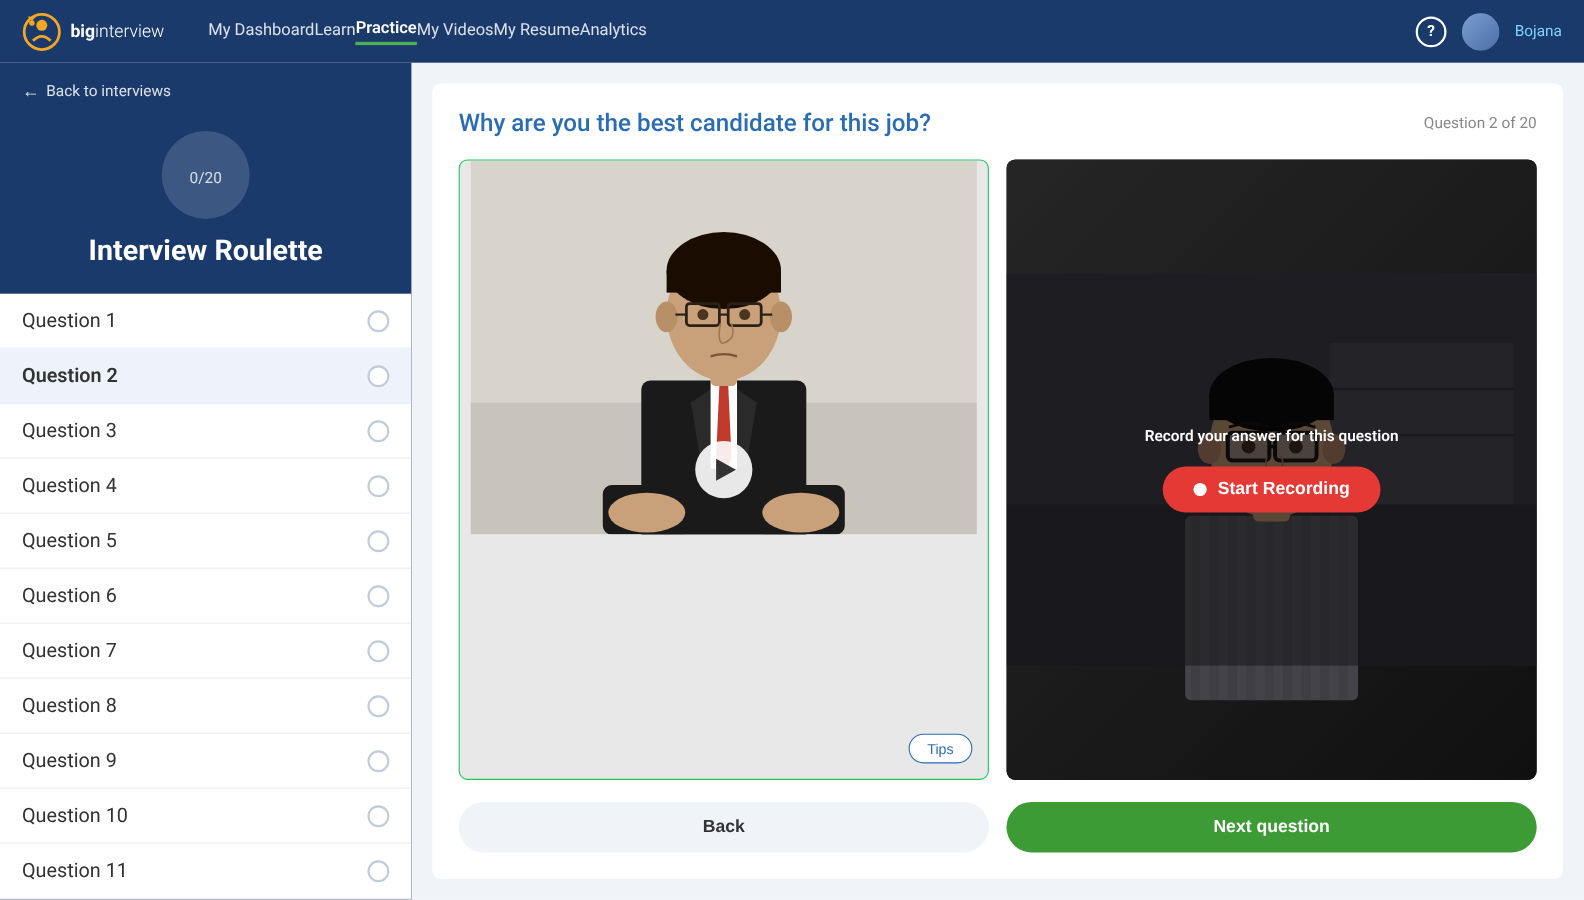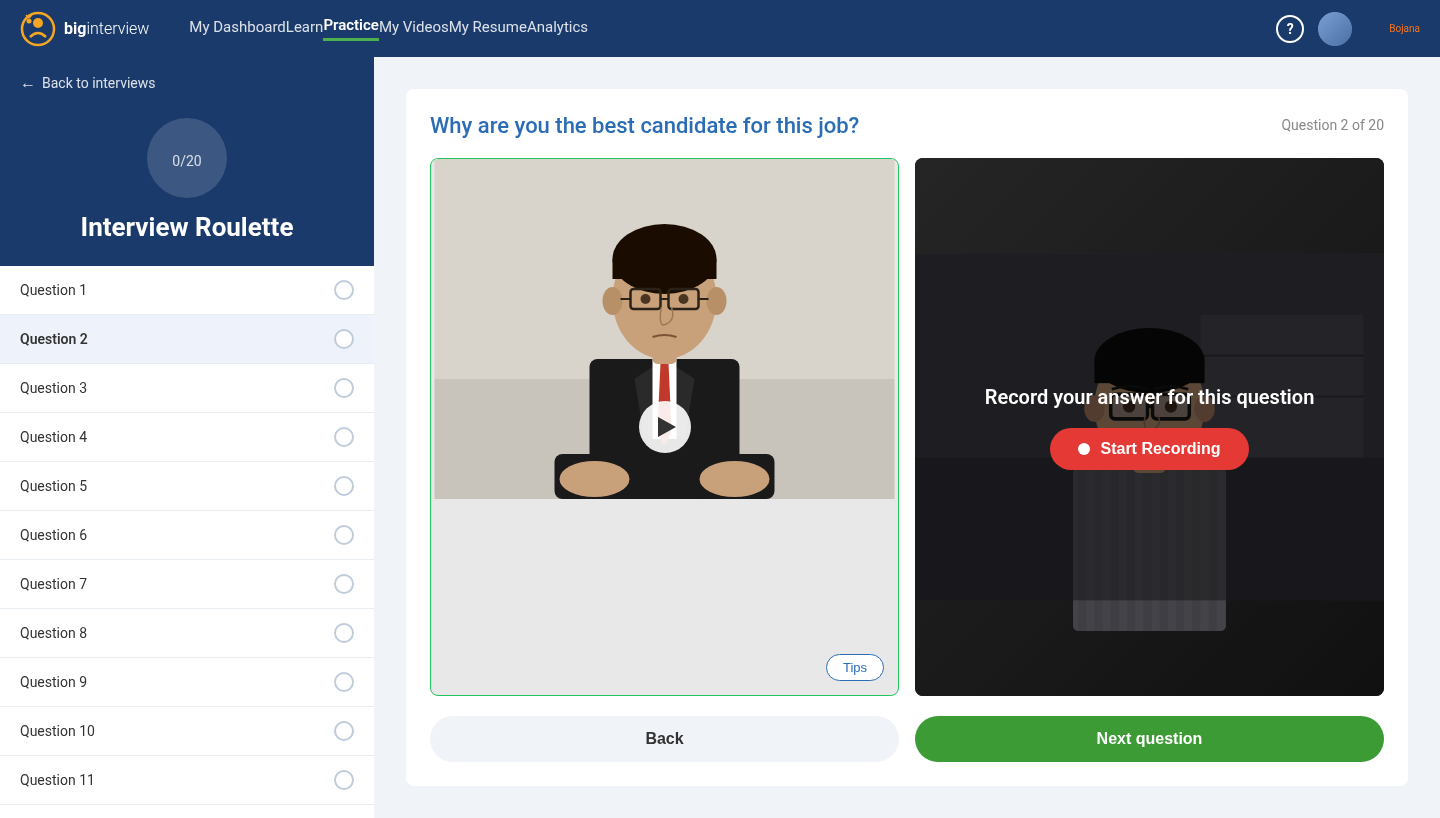--- a/index.html
+++ b/index.html
@@ -78,23 +78,22 @@
       justify-content: center;
       overflow: hidden;
     }
     .user-avatar-img {
       width: 100%;
       height: 100%;
       background: linear-gradient(135deg, #7a9fd4, #4a6fa5);
       border-radius: 50%;
     }
     .user-name {
-      color: #f97316;
-      font-size: 10px;
-      margin-left: 23px;
+      color: #7dd3fc;
+      font-size: 14px;
     }
 
     
     .main-layout {
       display: flex;
       height: calc(818px - 57px);
     }
 
     
     .sidebar {
@@ -155,40 +154,40 @@
     }
     .question-list::-webkit-scrollbar { width: 4px; }
     .question-list::-webkit-scrollbar-thumb { background: #ccc; }
     .question-item {
       display: flex;
       align-items: center;
       justify-content: space-between;
       padding: 14px 20px;
       border-bottom: 1px solid #e8edf2;
       cursor: pointer;
-      font-size: 14px;
+      font-size: 18px;
       color: #333;
     }
     .question-item.active {
       background: #eef3fb;
       font-weight: 600;
     }
     .question-radio {
       width: 20px;
       height: 20px;
       border-radius: 50%;
       border: 2px solid #c0ccda;
       background: white;
       flex-shrink: 0;
     }
 
     
     .content-area {
       flex: 1;
-      padding: 32px;
+      padding: 19px;
       overflow-y: auto;
       display: flex;
       flex-direction: column;
       border-radius: 27px;
     }
     .question-card {
       background: white;
       border-radius: 8px;
       padding: 24px;
       flex: 1;
@@ -294,21 +293,21 @@
       inset: 0;
       background: rgba(0,0,0,0.35);
       display: flex;
       flex-direction: column;
       align-items: center;
       justify-content: center;
       gap: 18px;
     }
     .record-prompt {
       color: white;
-      font-size: 20px;
+      font-size: 14px;
       font-weight: 600;
       text-align: center;
       padding: 0 20px;
       line-height: 1.3;
     }
     .start-recording-btn {
       background: #e53935;
       color: white;
       border: none;
       border-radius: 25px;

